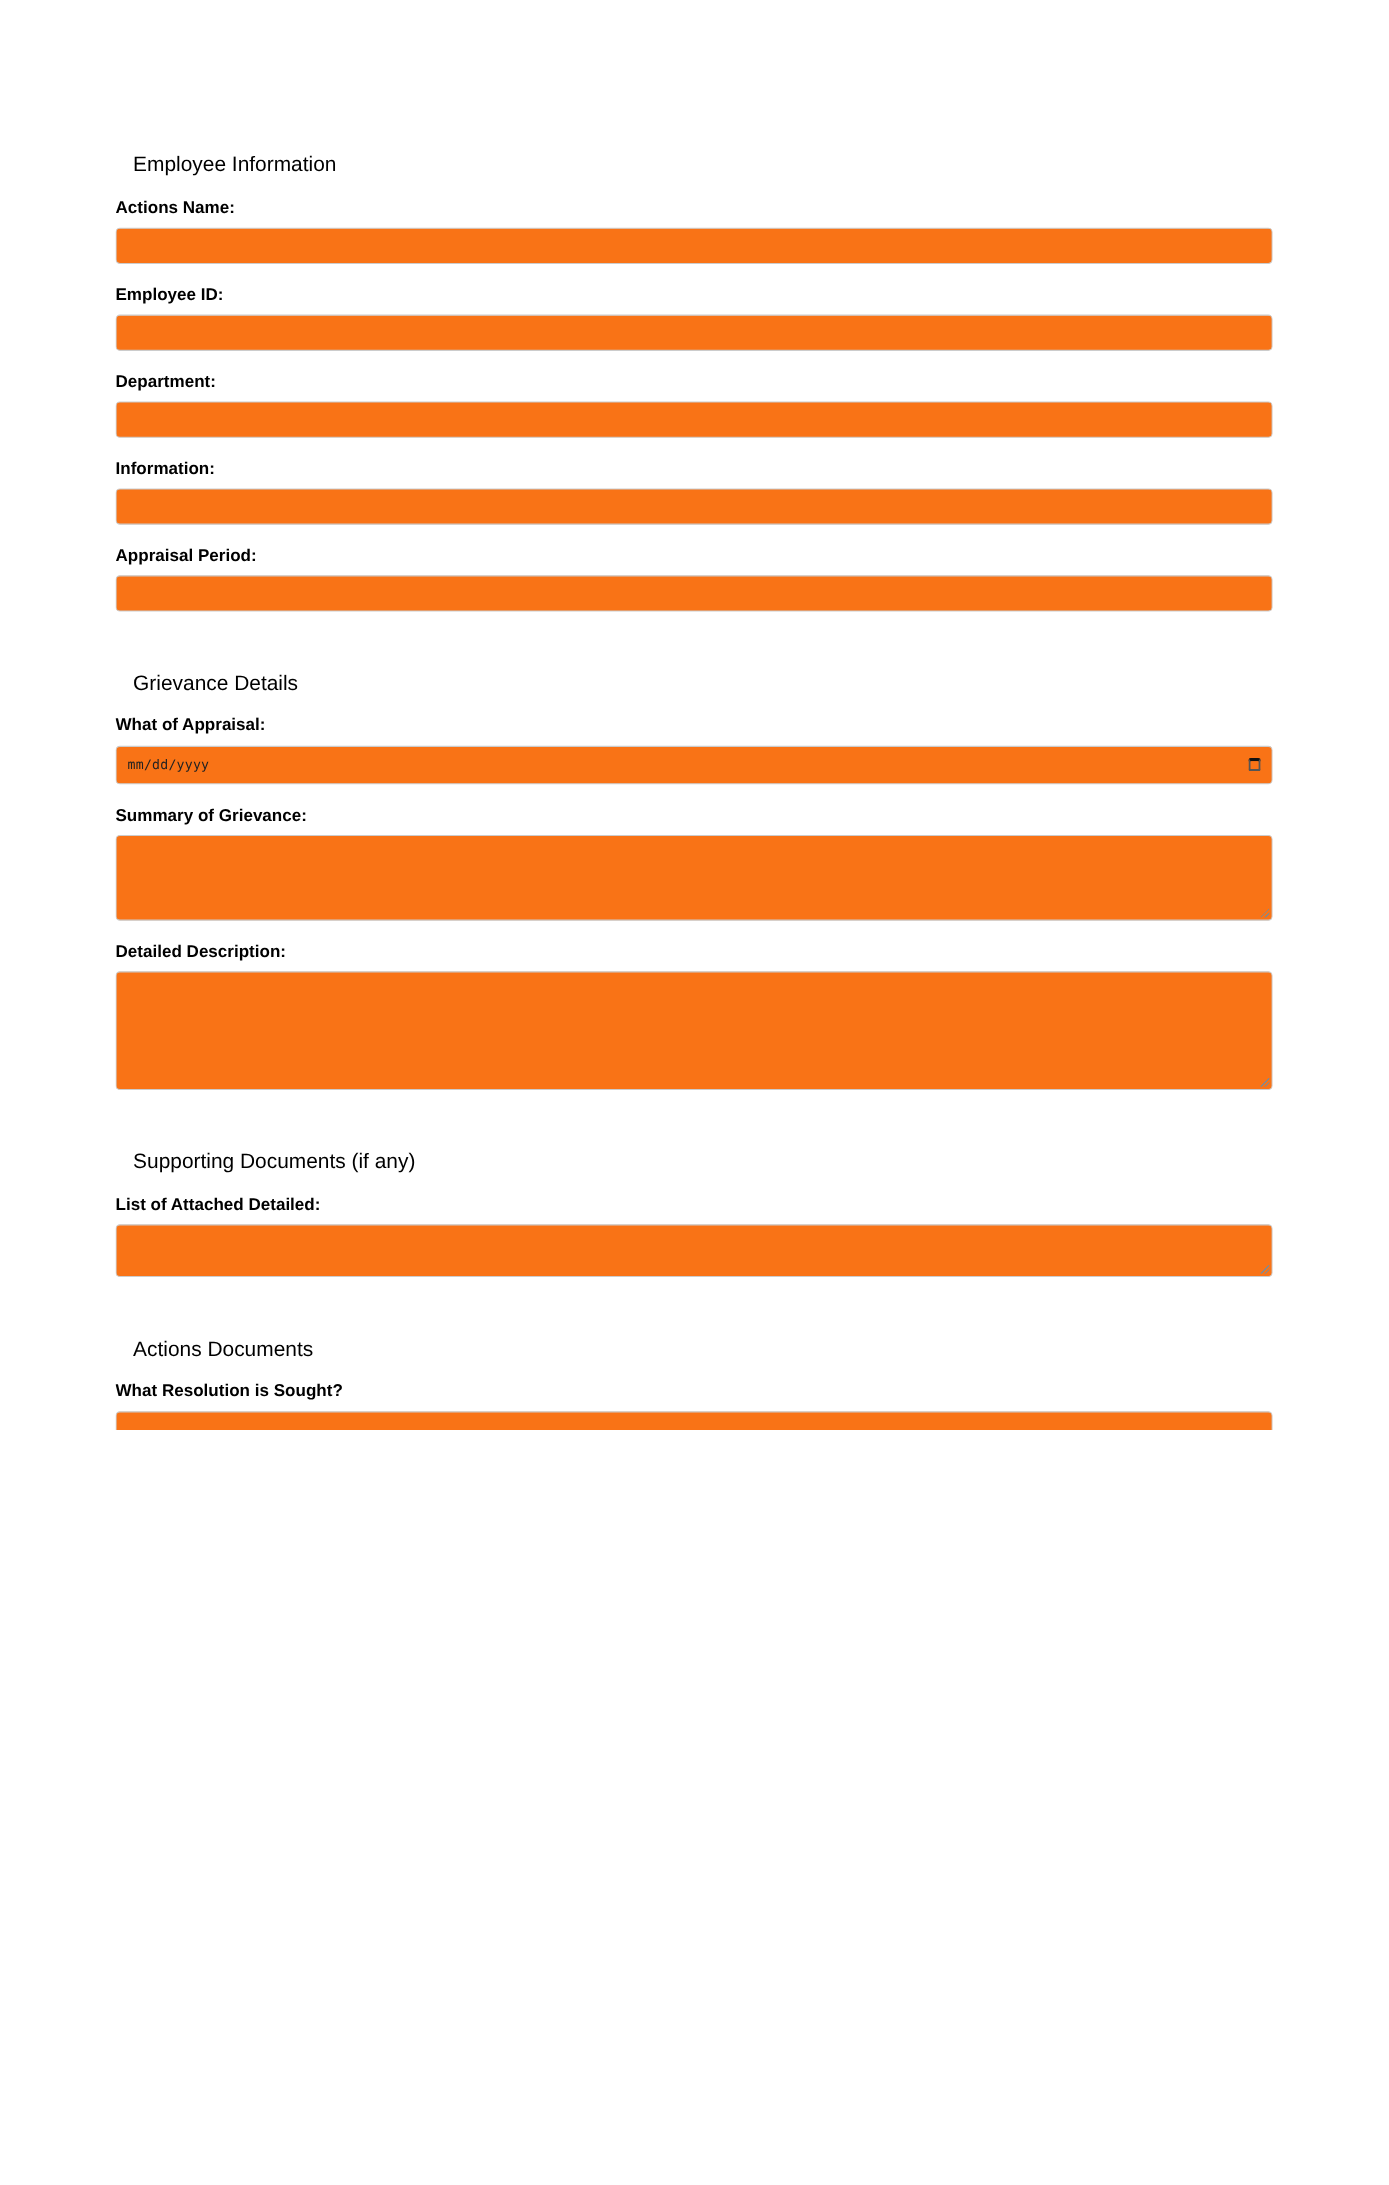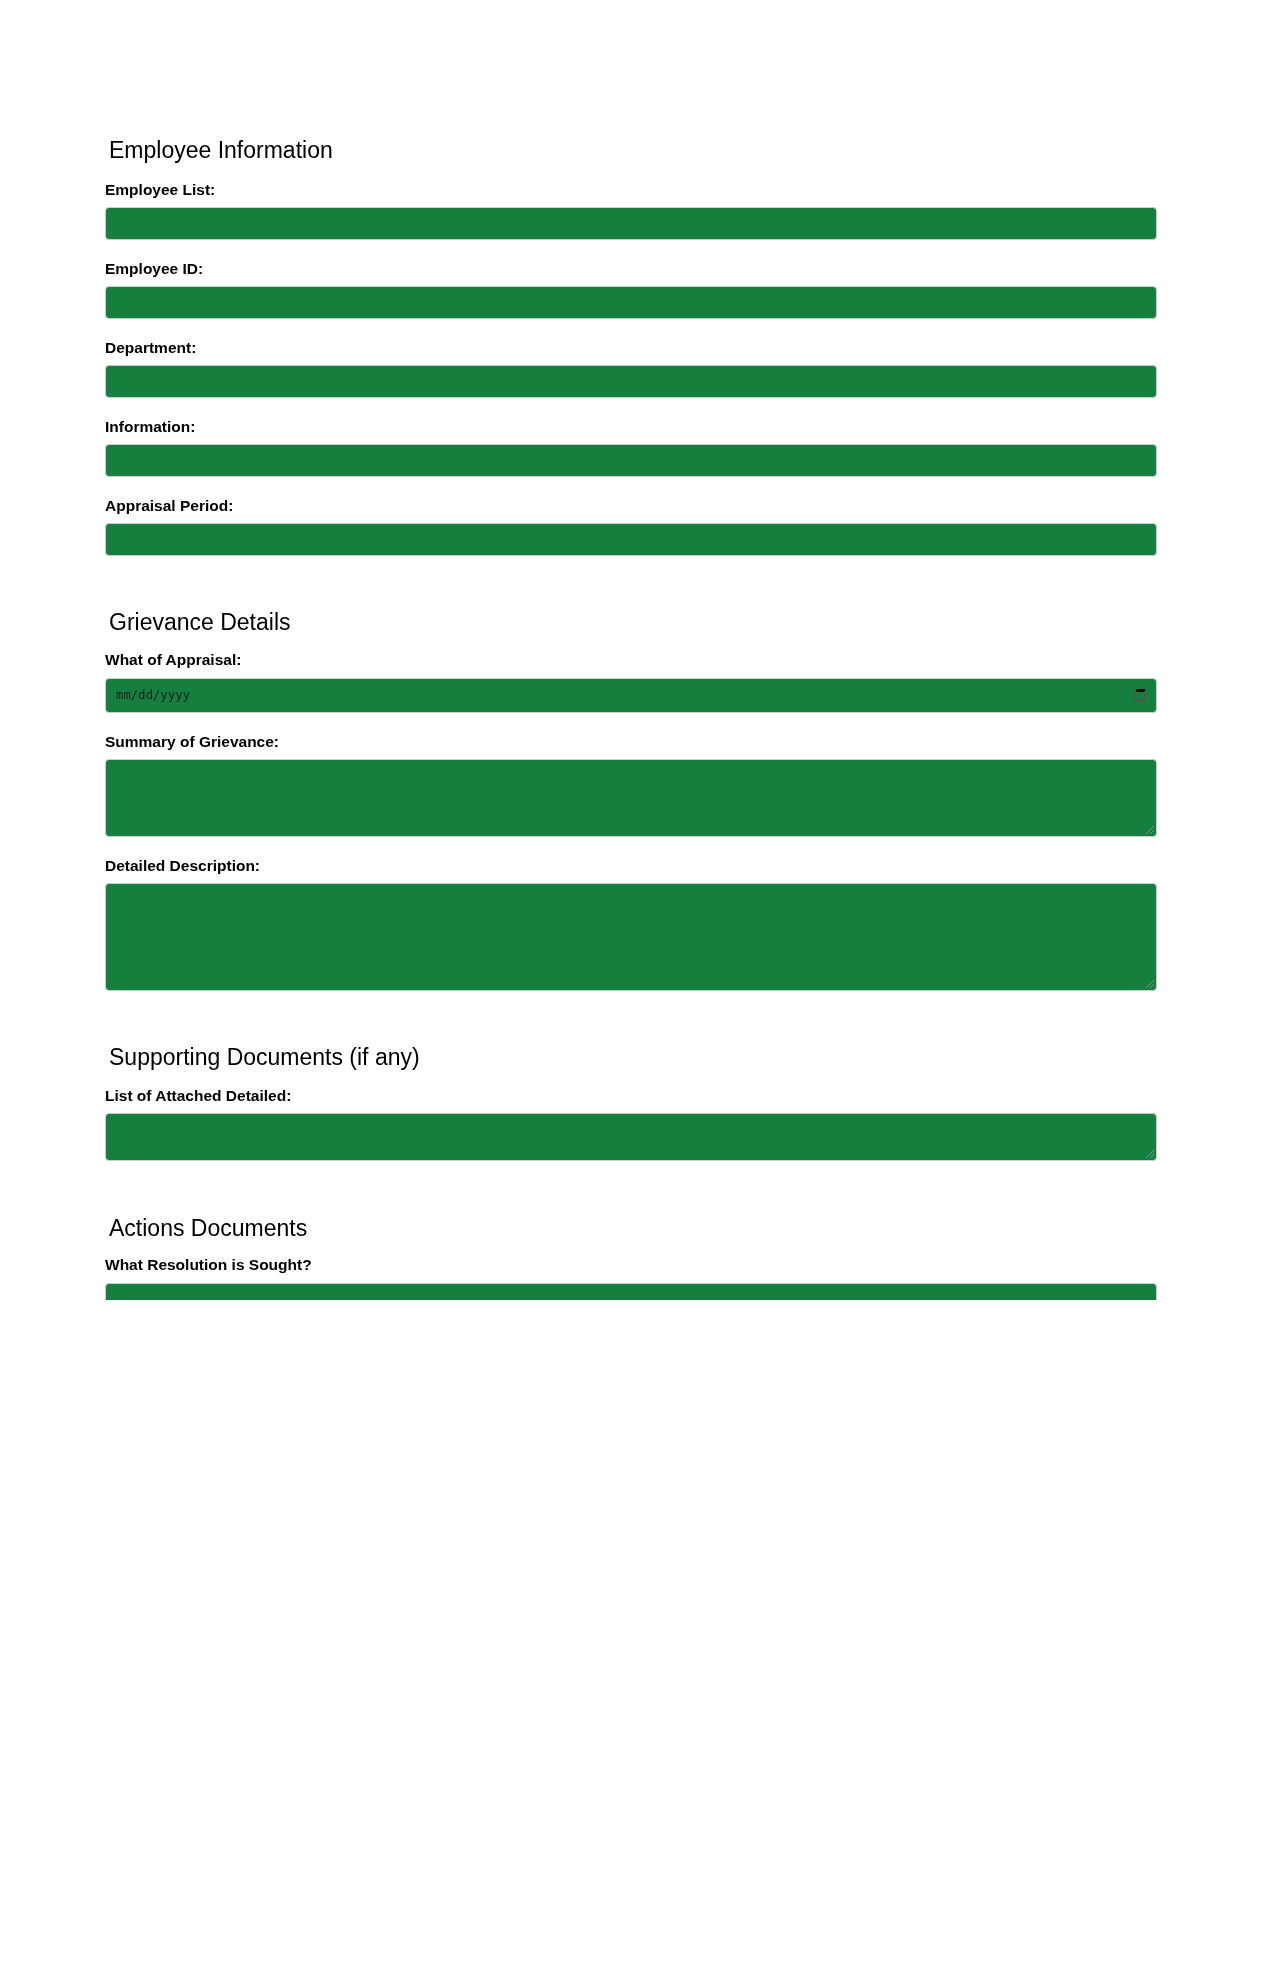--- a/index.html
+++ b/index.html
@@ -1,35 +1,35 @@
 <!DOCTYPE html>
 <html><head>
 <meta charset="utf-8">
 <style>
   html, body { margin: 0; padding: 0; background: #ffffff; }
   body { width: 1263px; height: 1986px; position: relative; overflow: hidden;
          font-family: "Liberation Sans", sans-serif; color: #000; }
   .page { position: absolute; left: 105px; top: 0; width: 1052px; height: 1300px; overflow: hidden; }
   h1 { position: absolute; left: 0; top: 74px; margin: 0; font-size: 31px; font-weight: normal; line-height: 40px; white-space: nowrap; }
-  h2 { position: absolute; left: 4px; margin: 0; font-size: 23px; font-weight: normal; line-height: 30px; white-space: nowrap; }
+  h2 { position: absolute; left: 16px; margin: 0; font-size: 19px; font-weight: normal; line-height: 30px; white-space: nowrap; }
   label { position: absolute; left: 0; font-size: 15.5px; font-weight: bold; line-height: 20px; white-space: nowrap; }
-  .field { position: absolute; left: 0; width: 1052px; box-sizing: border-box; border: 1px solid #cccccc; border-radius: 4px; background: #15803d; }
+  .field { position: absolute; left: 0; width: 1052px; box-sizing: border-box; border: 1px solid #cccccc; border-radius: 4px; background: #f97316; }
   .resize { position: absolute; right: 2px; bottom: 2px; width: 8px; height: 8px;
             background: linear-gradient(135deg, transparent 45%, #888 46%, #888 54%, transparent 55%, transparent 70%, #888 71%, #888 79%, transparent 80%); }
   .date-text { position: absolute; left: 10px; top: 0; line-height: 33px; font-family: "DejaVu Sans Mono", monospace; font-size: 12px; color: #222; letter-spacing: 0.2px; }
   .cal-icon { position: absolute; right: 10px; top: 10px; width: 11px; height: 12px; box-sizing: border-box; border: 2px solid #555; border-top-width: 3px; border-top-color: #111; border-radius: 2px; }
 </style>
 </head>
 <body>
 
 <div class="page">
 
   <h2 style="top:135px">Employee Information</h2>
 
-  <label style="top:180px">Employee List:</label>
+  <label style="top:180px">Actions Name:</label>
   <div class="field" style="top:207px;height:33px"></div>
 
   <label style="top:259px">Employee ID:</label>
   <div class="field" style="top:286px;height:33px"></div>
 
   <label style="top:338px">Department:</label>
   <div class="field" style="top:365px;height:33px"></div>
 
   <label style="top:417px">Information:</label>
   <div class="field" style="top:444px;height:33px"></div>

